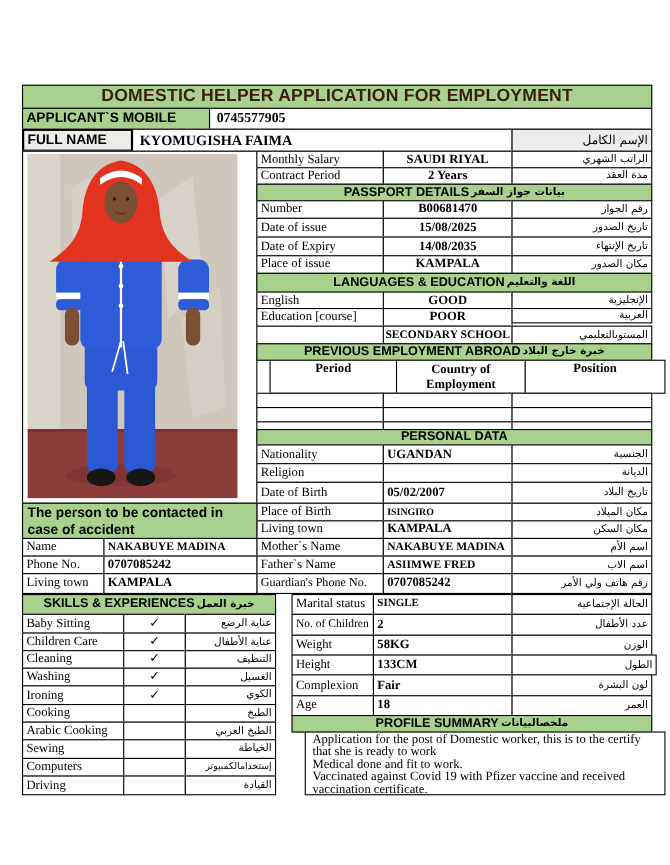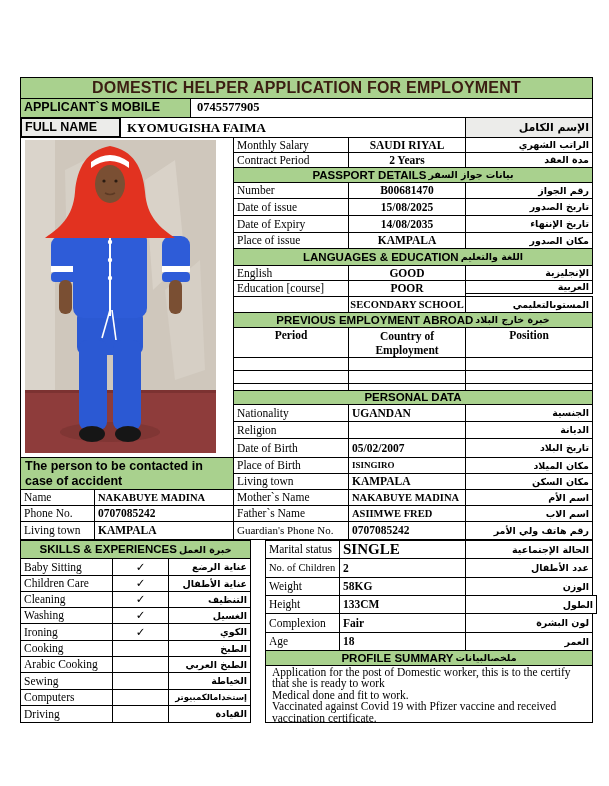--- a/index.html
+++ b/index.html
@@ -5,32 +5,32 @@
   html,body{margin:0;padding:0;}
   body{width:609px;height:786px;position:relative;background:#fff;font-family:"Liberation Serif",serif;}
   .page{position:absolute;left:0;top:0;width:609px;height:786px;background:#fff;overflow:hidden;}
   .cell{position:absolute;box-sizing:border-box;border:1px solid #000;background:#fff;
         display:flex;align-items:center;padding:0 3px;font-size:11.5px;line-height:1.05;
         color:#000;overflow:hidden;white-space:nowrap;}
   .green{background:#a9d18e;}
   .gray{background:#ececea;}
   .ar{font-family:"DejaVu Sans",sans-serif;font-size:9.5px;}
   .c-center{justify-content:center;text-align:center;}
-  .c-right{justify-content:flex-end;text-align:center;font-weight:bold;}
+  .c-right{justify-content:flex-end;text-align:center;}
   .bold{font-weight:700;}
   .small{font-size:9px;}
   .title{color:#3b1e12;font-family:"Liberation Sans",sans-serif;font-weight:700;font-size:16px;letter-spacing:.2px;}
   .hdr-en{font-family:"Liberation Sans",sans-serif;font-weight:700;font-size:11.5px;}
   .hdr-ar{font-family:"DejaVu Sans",sans-serif;font-weight:700;font-size:9.5px;margin-left:2px;}
   .lblsans{font-family:"Liberation Sans",sans-serif;font-weight:700;font-size:12.5px;}
   .thick{border-width:2px;}
   .wrap{white-space:normal;}
   .prewrap{white-space:pre-line;}
   .photo-cell{padding:0;}
-  .top-al{align-items:flex-start;}
+  .top-al{align-items:flex-start;margin-left:12px;}
 </style>
 </head>
 <body>
 
 <div class="page">
 
   <div class="cell green c-center title" style="left:20px;top:77px;width:573px;height:22px">DOMESTIC HELPER APPLICATION FOR EMPLOYMENT</div>
 
   <div class="cell green lblsans" style="left:20px;top:98px;width:171px;height:20px">APPLICANT`S MOBILE</div>
   <div class="cell bold" style="left:190px;top:98px;width:403px;height:20px;font-size:12.5px;padding-left:6px">0745577905</div>
@@ -234,21 +234,21 @@
 
   <div class="cell" style="left:20px;top:689px;width:93px;height:17px">Computers</div>
   <div class="cell c-center" style="left:112px;top:689px;width:57px;height:17px"></div>
   <div class="cell c-right ar" style="left:168px;top:689px;width:83px;height:17px;font-size:8.5px">إستخدامالكمبيوتر</div>
 
   <div class="cell" style="left:20px;top:705px;width:93px;height:18px">Driving</div>
   <div class="cell c-center" style="left:112px;top:705px;width:57px;height:18px"></div>
   <div class="cell c-right ar" style="left:168px;top:705px;width:83px;height:18px">القيادة</div>
 
   <div class="cell" style="left:265px;top:540px;width:75px;height:19px">Marital status</div>
-  <div class="cell bold" style="left:339px;top:540px;width:127px;height:19px;font-size:15px">SINGLE</div>
+  <div class="cell bold" style="left:339px;top:540px;width:127px;height:19px;font-size:10px">SINGLE</div>
   <div class="cell c-right ar" style="left:465px;top:540px;width:128px;height:19px">الحالة الإجتماعية</div>
 
   <div class="cell" style="left:265px;top:558px;width:75px;height:20px;font-size:10.5px">No. of Children</div>
   <div class="cell bold" style="left:339px;top:558px;width:127px;height:20px">2</div>
   <div class="cell c-right ar" style="left:465px;top:558px;width:128px;height:20px">عدد الأطفال</div>
 
   <div class="cell" style="left:265px;top:577px;width:75px;height:19px">Weight</div>
   <div class="cell bold" style="left:339px;top:577px;width:127px;height:19px">58KG</div>
   <div class="cell c-right ar" style="left:465px;top:577px;width:128px;height:19px">الوزن</div>
 

